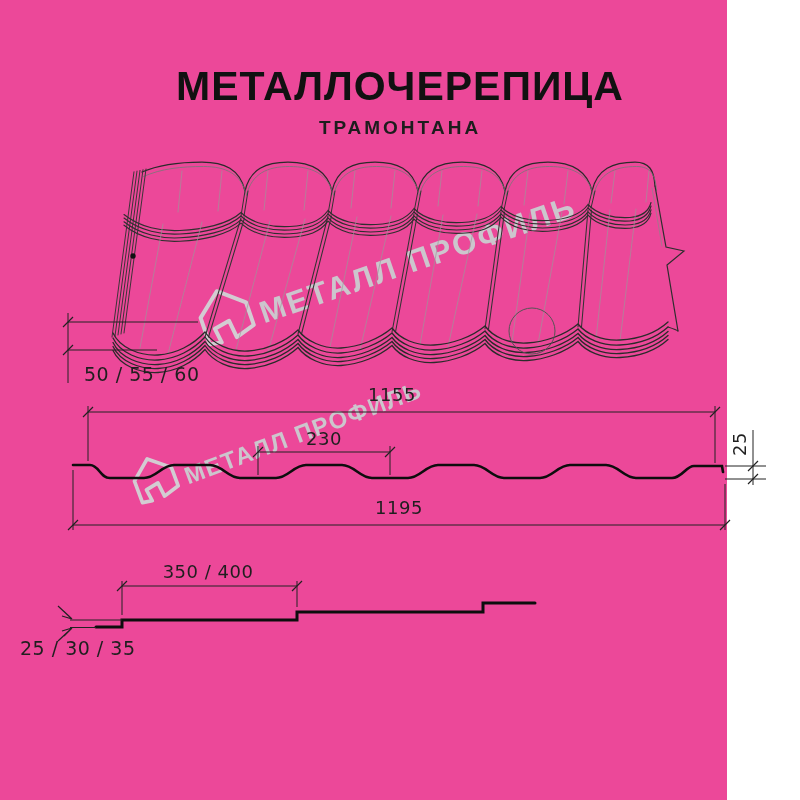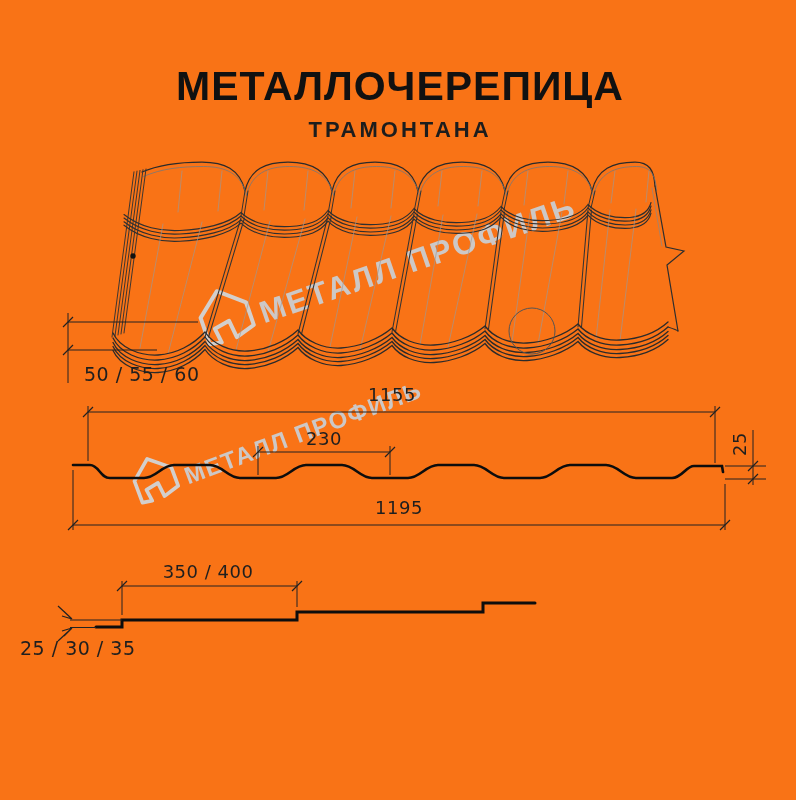--- a/index.html
+++ b/index.html
@@ -1,19 +1,19 @@
 <!DOCTYPE html>
 <html><head>
 <meta charset="utf-8">
 <style>
   html,body{margin:0;padding:0;background:#fff;width:800px;height:800px;overflow:hidden;}
-  .stage{position:relative;width:796px;height:800px;background:#f97316;font-family:"Liberation Sans",sans-serif;}
+  .stage{position:relative;width:727px;height:800px;background:#ec4899;font-family:"Liberation Sans",sans-serif;}
   header{position:absolute;top:0;left:0;width:800px;text-align:center;z-index:2;}
   h1{margin:66px 0 0 0;font-size:41px;line-height:40px;font-weight:800;letter-spacing:1px;color:#111;}
-  .subtitle{margin-top:11px;font-size:22px;font-weight:700;letter-spacing:3px;color:#1d1d1d;}
+  .subtitle{margin-top:11px;font-size:19px;font-weight:700;letter-spacing:3px;color:#1d1d1d;}
   svg{position:absolute;top:0;left:0;z-index:1;}
   .dimtxt{font-family:"DejaVu Sans","Liberation Sans",sans-serif;font-size:18px;fill:#1f1f1f;letter-spacing:.5px;}
   .dimtxt.small{font-size:19px;}
   .wmtxt{font-family:"Liberation Sans",sans-serif;font-weight:bold;}
   .thin{stroke:#222;stroke-width:1;fill:none;}
   .tick{stroke:#222;stroke-width:1.2;fill:none;}
   .art{fill:none;stroke-linecap:round;}
 </style>
 </head>
 <body>

